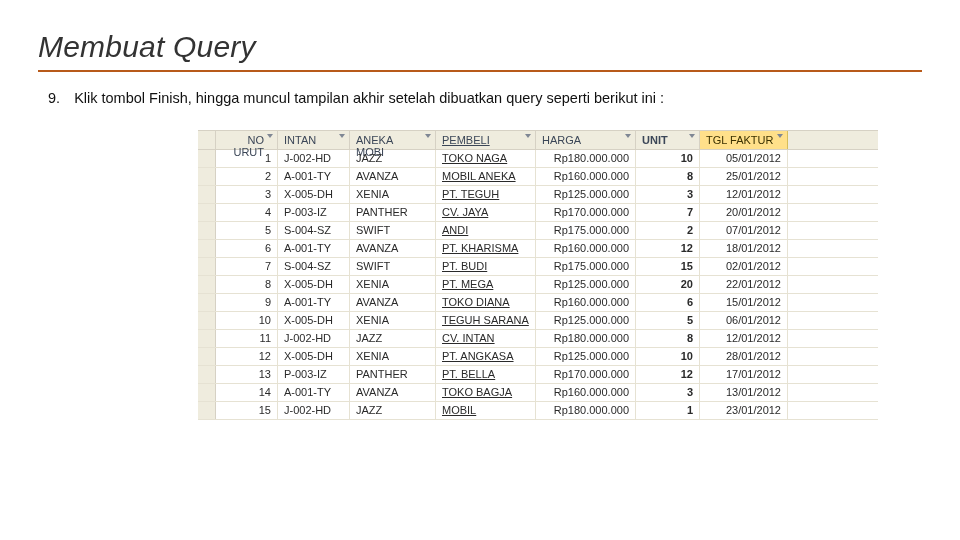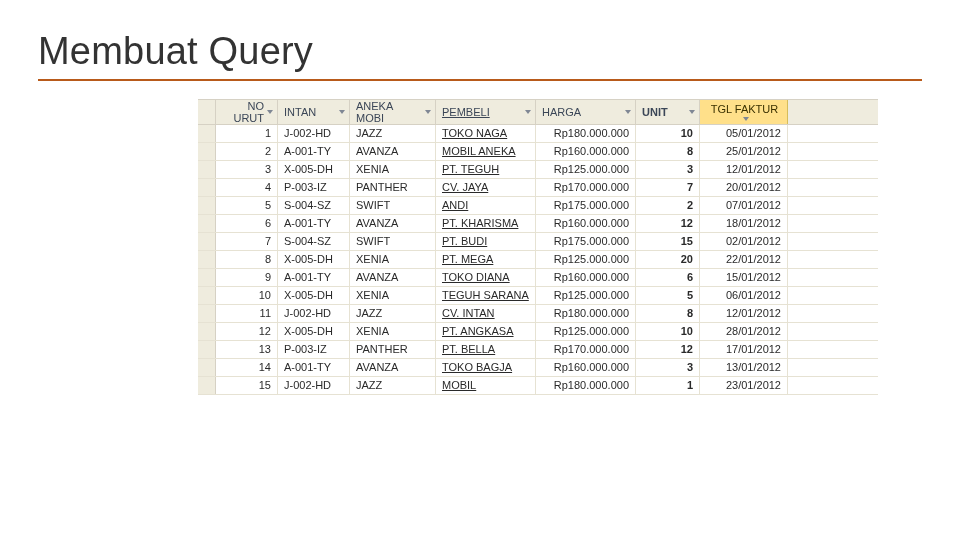--- a/index.html
+++ b/index.html
@@ -9,25 +9,26 @@
     height: 540px;
     background: #fff;
     font-family: "Segoe UI", Arial, sans-serif;
     color: #222;
     overflow: hidden;
   }
   .slide {
     padding: 30px 38px 0 38px;
   }
   .title {
-    font-size: 38px;
+    font-size: 30px;
     font-weight: 300;
     color: #333;
     margin: 0 0 6px 0;
     letter-spacing: .2px;
+    font-style: italic;
   }
   .rule {
     border: none;
     border-top: 2px solid #b85a1a;
     margin: 0 0 18px 0;
   }
   .step {
     font-size: 14.5px;
     color: #111;
     margin: 0 0 24px 10px;
@@ -93,37 +94,35 @@
     background: #efecde;
     border-bottom: 1px solid #d6d1c4;
   }
   .hdr-cell {
     box-sizing: border-box;
     border-right: 1px solid #d6d1c4;
     padding: 3px 4px 3px 6px;
     color: #3b4657;
     font-weight: 400;
     display: flex;
-    align-items: center;
     justify-content: space-between;
-    height: 24px;
+    height: 18px;
   }
   .hdr-cell.rowsel { width: 18px; padding:0; }
   .hdr-cell .arr {
     width: 0; height: 0;
     border-left: 3px solid transparent;
     border-right: 3px solid transparent;
     border-top: 4px solid #7f8794;
     margin-left: 3px;
   }
   .hdr-cell.active {
     background: #ffe08a;
     border-right: 1px solid #d6bd5a;
     color: #3b3100;
-    flex-direction: column;
   }
   .c-no    { width: 62px; text-align: right; }
   .c-kode  { width: 72px; }
   .c-nama  { width: 86px; }
   .c-pemb  { width: 100px; text-decoration: underline; }
   .c-harga { width: 100px; text-align: right; }
   .c-unit  { width: 64px; text-align: right; font-weight: bold; }
   .c-tgl   { width: 88px; text-align: right; }
   .data-row {
     display: flex;
@@ -146,20 +145,24 @@
     padding: 0;
   }
   .cell.num { text-align: right; }
 </style>
 </head>
 <body>
 
 <div class="slide">
   <h1 class="title">Membuat Query</h1>
   <hr class="rule">
+  <p class="step">
+    <span class="num">9.</span>
+    <span>Klik tombol Finish, hingga muncul tampilan akhir setelah dibuatkan query seperti berikut ini :</span>
+  </p>
 
   <div class="datasheet">
     <div class="hdr-row" id="hdr">
         <div class="hdr-cell rowsel"></div>
         <div class="hdr-cell c-no">
           <span>NO URUT</span>
           <span class="arr"></span>
         </div>
         <div class="hdr-cell c-kode">
           <span>INTAN</span>

